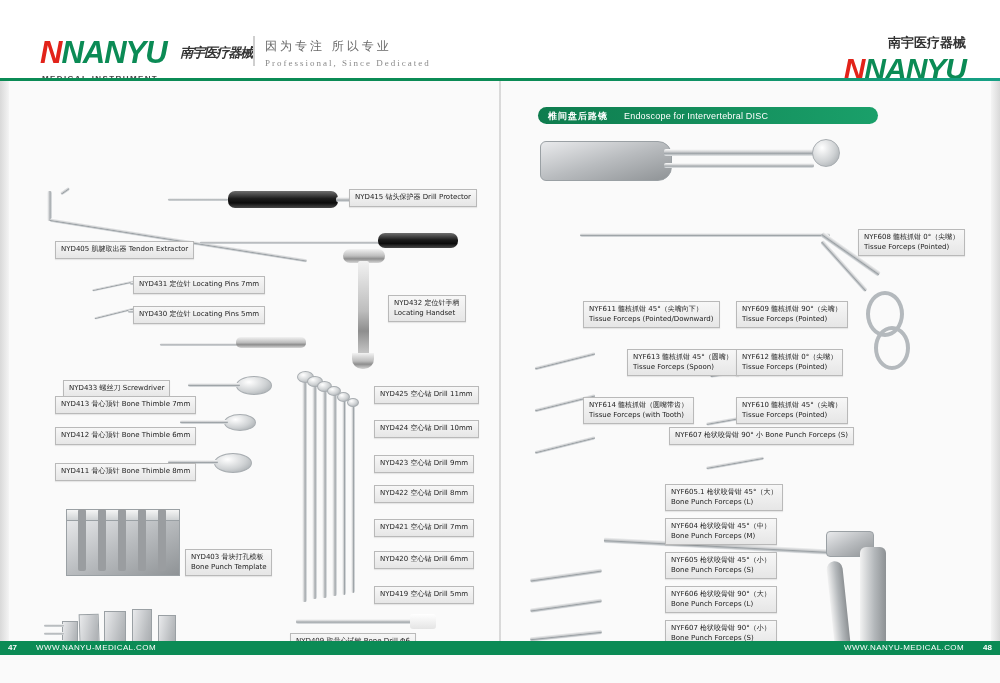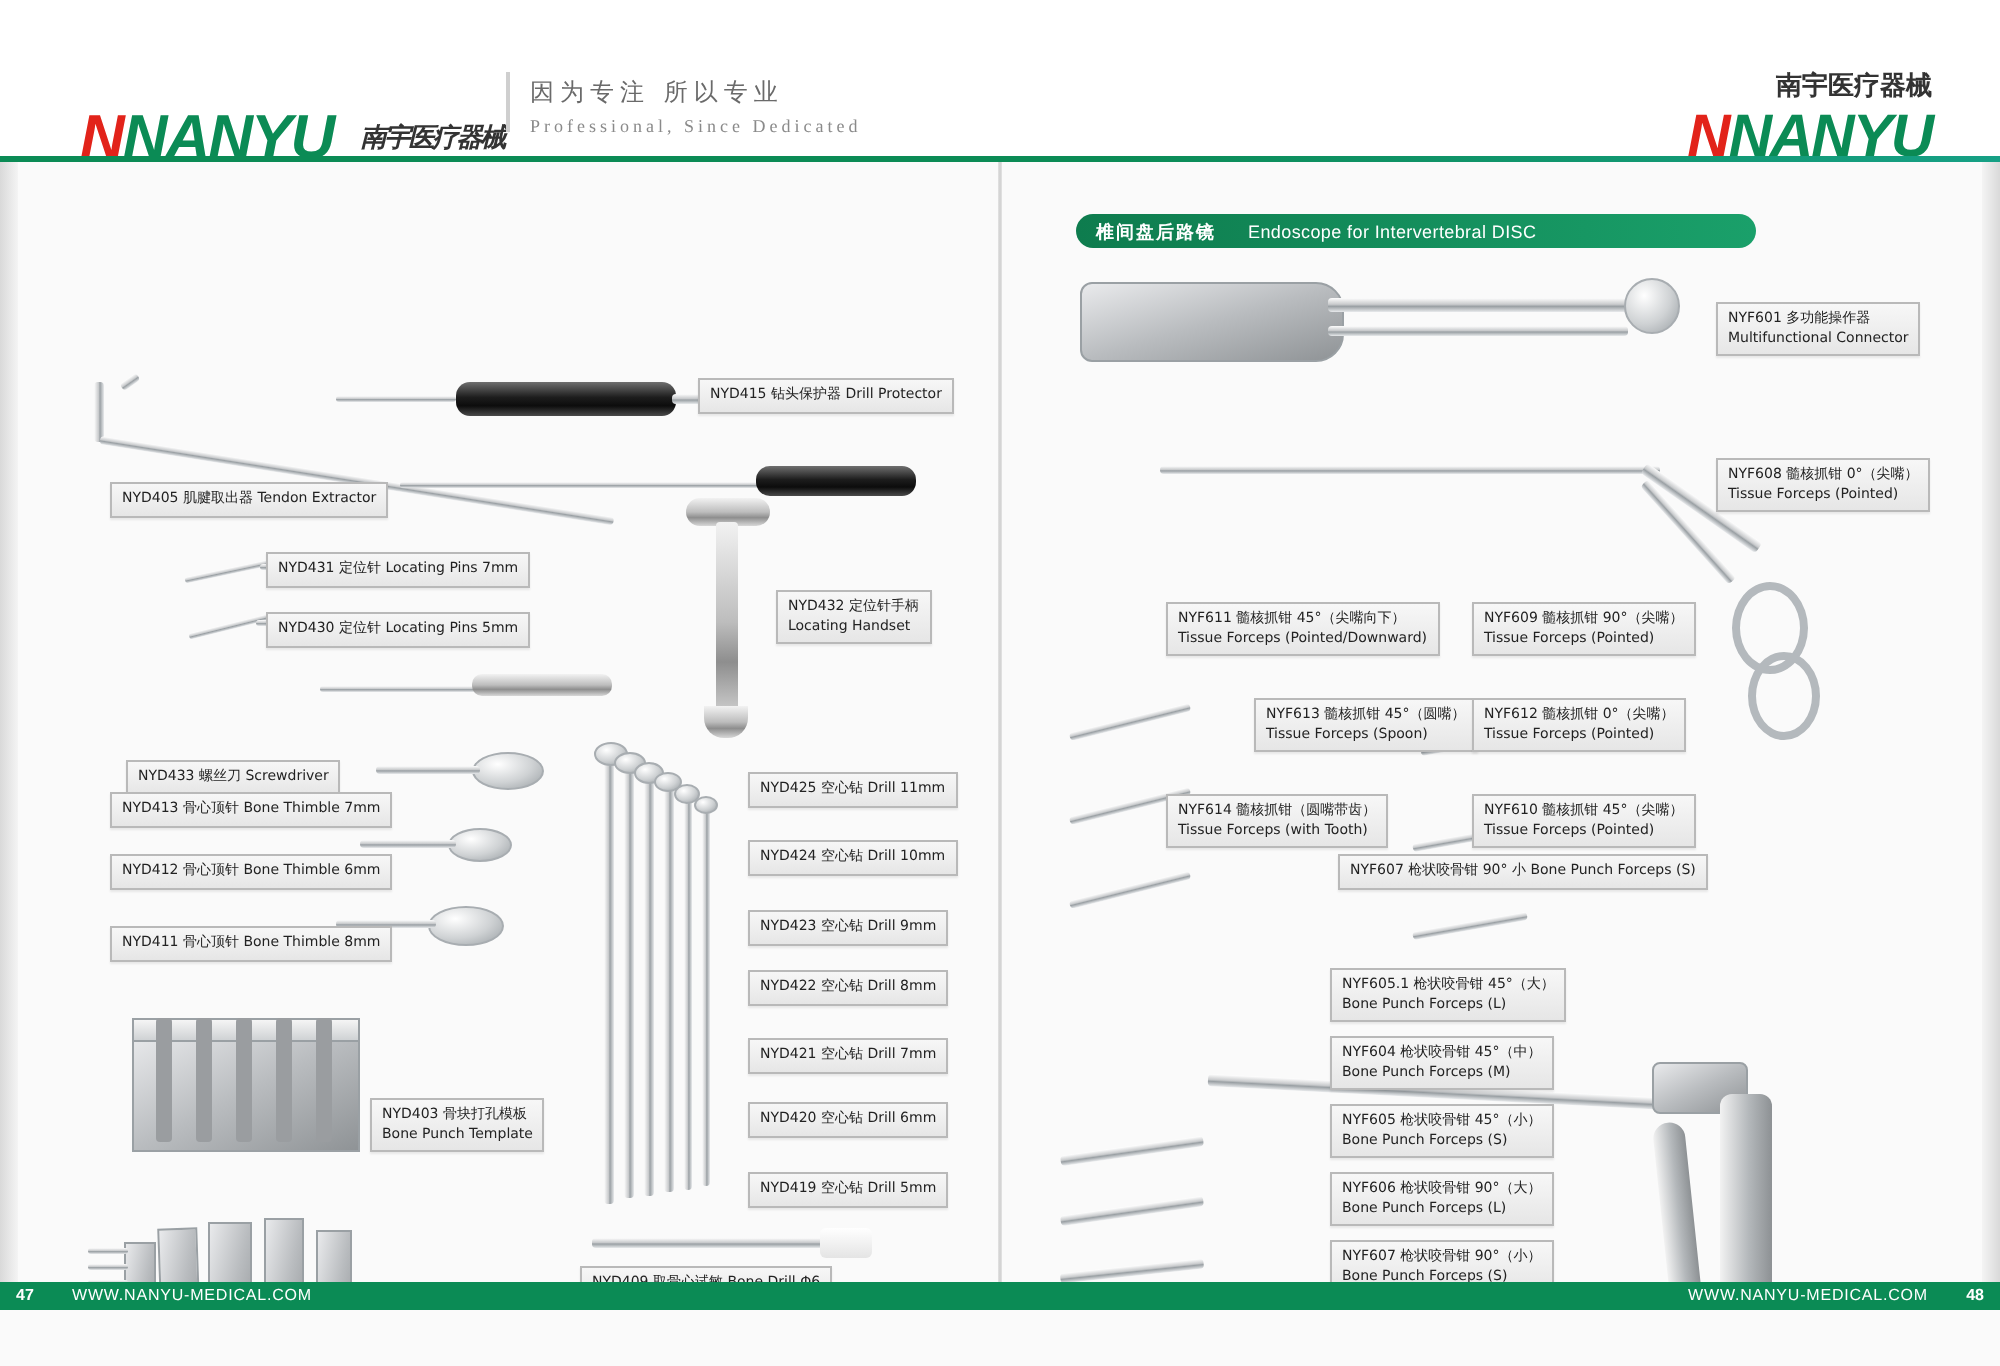--- a/index.html
+++ b/index.html
@@ -28,21 +28,21 @@
   .logo-left{position:absolute;left:40px;top:38px;}
   .logo-right{position:absolute;right:34px;top:34px;text-align:right;}
   .nanyu-word{
     font-family:"Liberation Sans", sans-serif;
     font-weight:bold;font-style:italic;
     font-size:30px;letter-spacing:-1px;
     color:#0b8b55;
     line-height:30px;
   }
   .nanyu-word .n1{color:#e2231a;}
-  .logo-left .nanyu-word{font-size:31px;margin-top:16px;}
+  .logo-left .nanyu-word{font-size:31px;}
   .cn-name{
     display:inline-block;margin-left:6px;
     font-size:13px;color:#333;font-weight:bold;vertical-align:6px;
     font-family:"DejaVu Sans", sans-serif;
   }
   .sub-en{
     font-size:8px;color:#444;letter-spacing:1.4px;font-weight:bold;
     margin-top:6px;
   }
   .logo-left .sub-en{margin-left:2px;}
@@ -364,24 +364,20 @@
     </div>
 
     <div class="inst">
       <div class="rod" style="left:530px;top:492px;width:72px;height:5px;transform:rotate(-8deg);"></div>
       <div class="rod" style="left:530px;top:522px;width:72px;height:5px;transform:rotate(-8deg);"></div>
       <div class="rod" style="left:530px;top:552px;width:72px;height:5px;transform:rotate(-6deg);"></div>
       <div class="rod" style="left:530px;top:582px;width:72px;height:5px;"></div>
 
     </div>
 
-    <div class="cap" style="left:858px;top:70px;">
-      <span class="l2">NYF601 多功能操作器</span>
-      <span class="l2">Multifunctional Connector</span>
-    </div>
     <div class="cap" style="left:858px;top:148px;">
       <span class="l2">NYF608 髓核抓钳 0°（尖嘴）</span>
       <span class="l2">Tissue Forceps (Pointed)</span>
     </div>
     <div class="cap" style="left:583px;top:220px;">
       <span class="l2">NYF611 髓核抓钳 45°（尖嘴向下）</span>
       <span class="l2">Tissue Forceps (Pointed/Downward)</span>
     </div>
     <div class="cap" style="left:736px;top:220px;">
       <span class="l2">NYF609 髓核抓钳 90°（尖嘴）</span>

